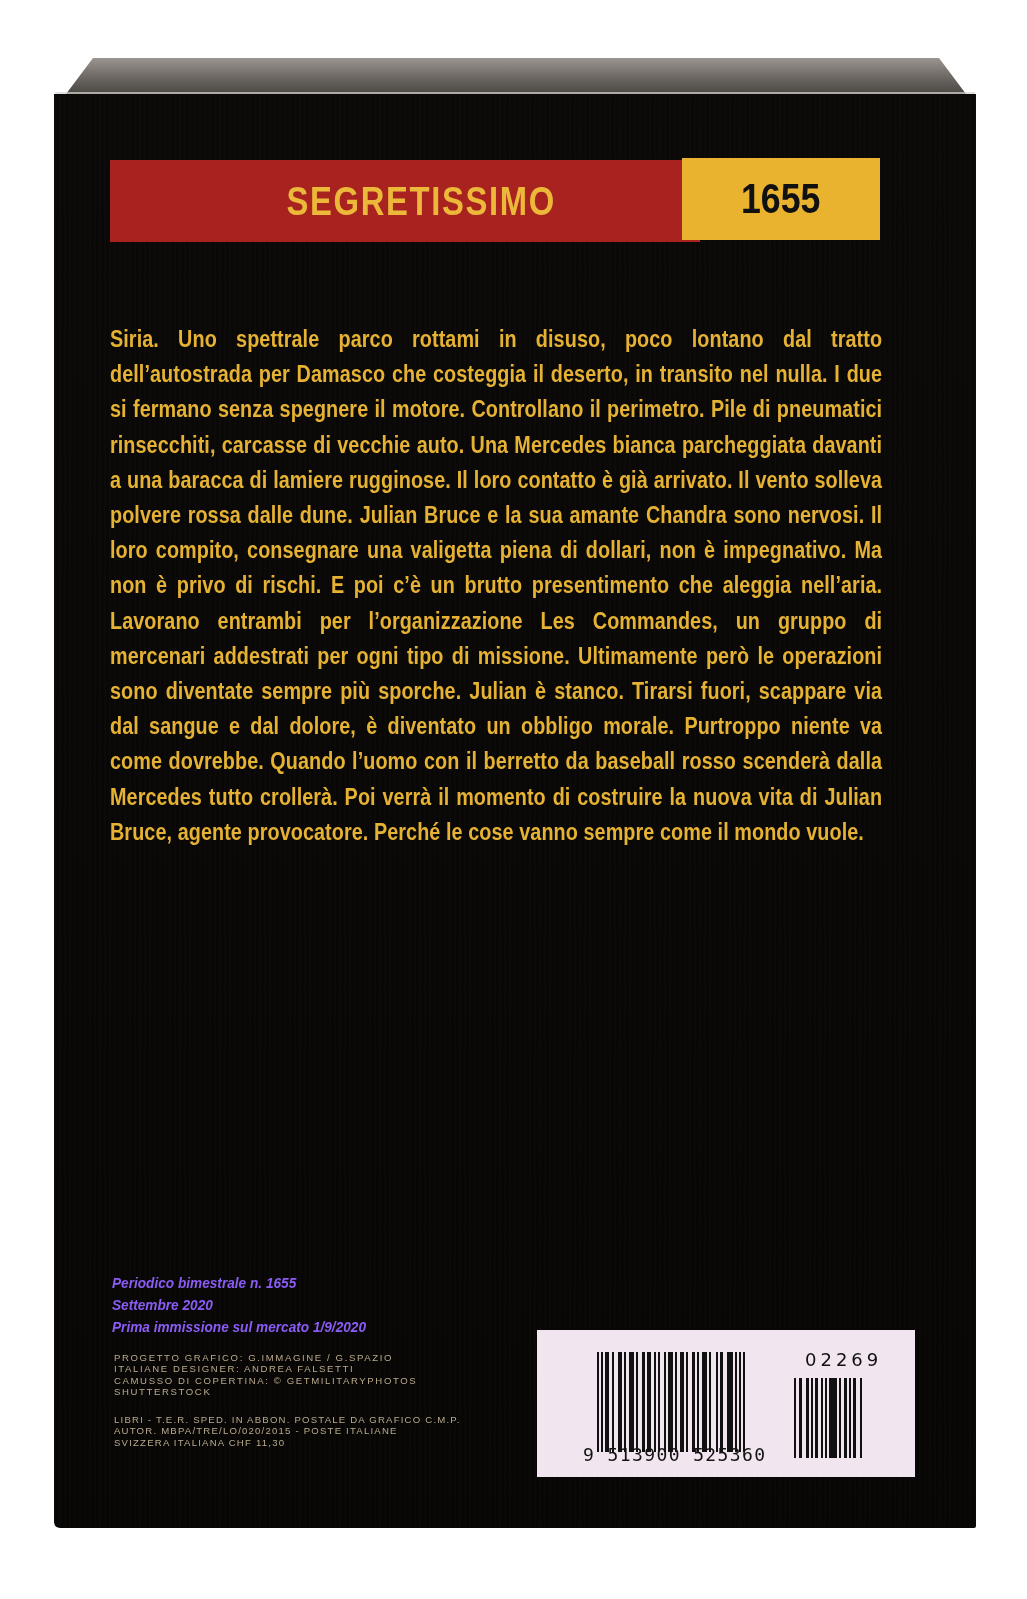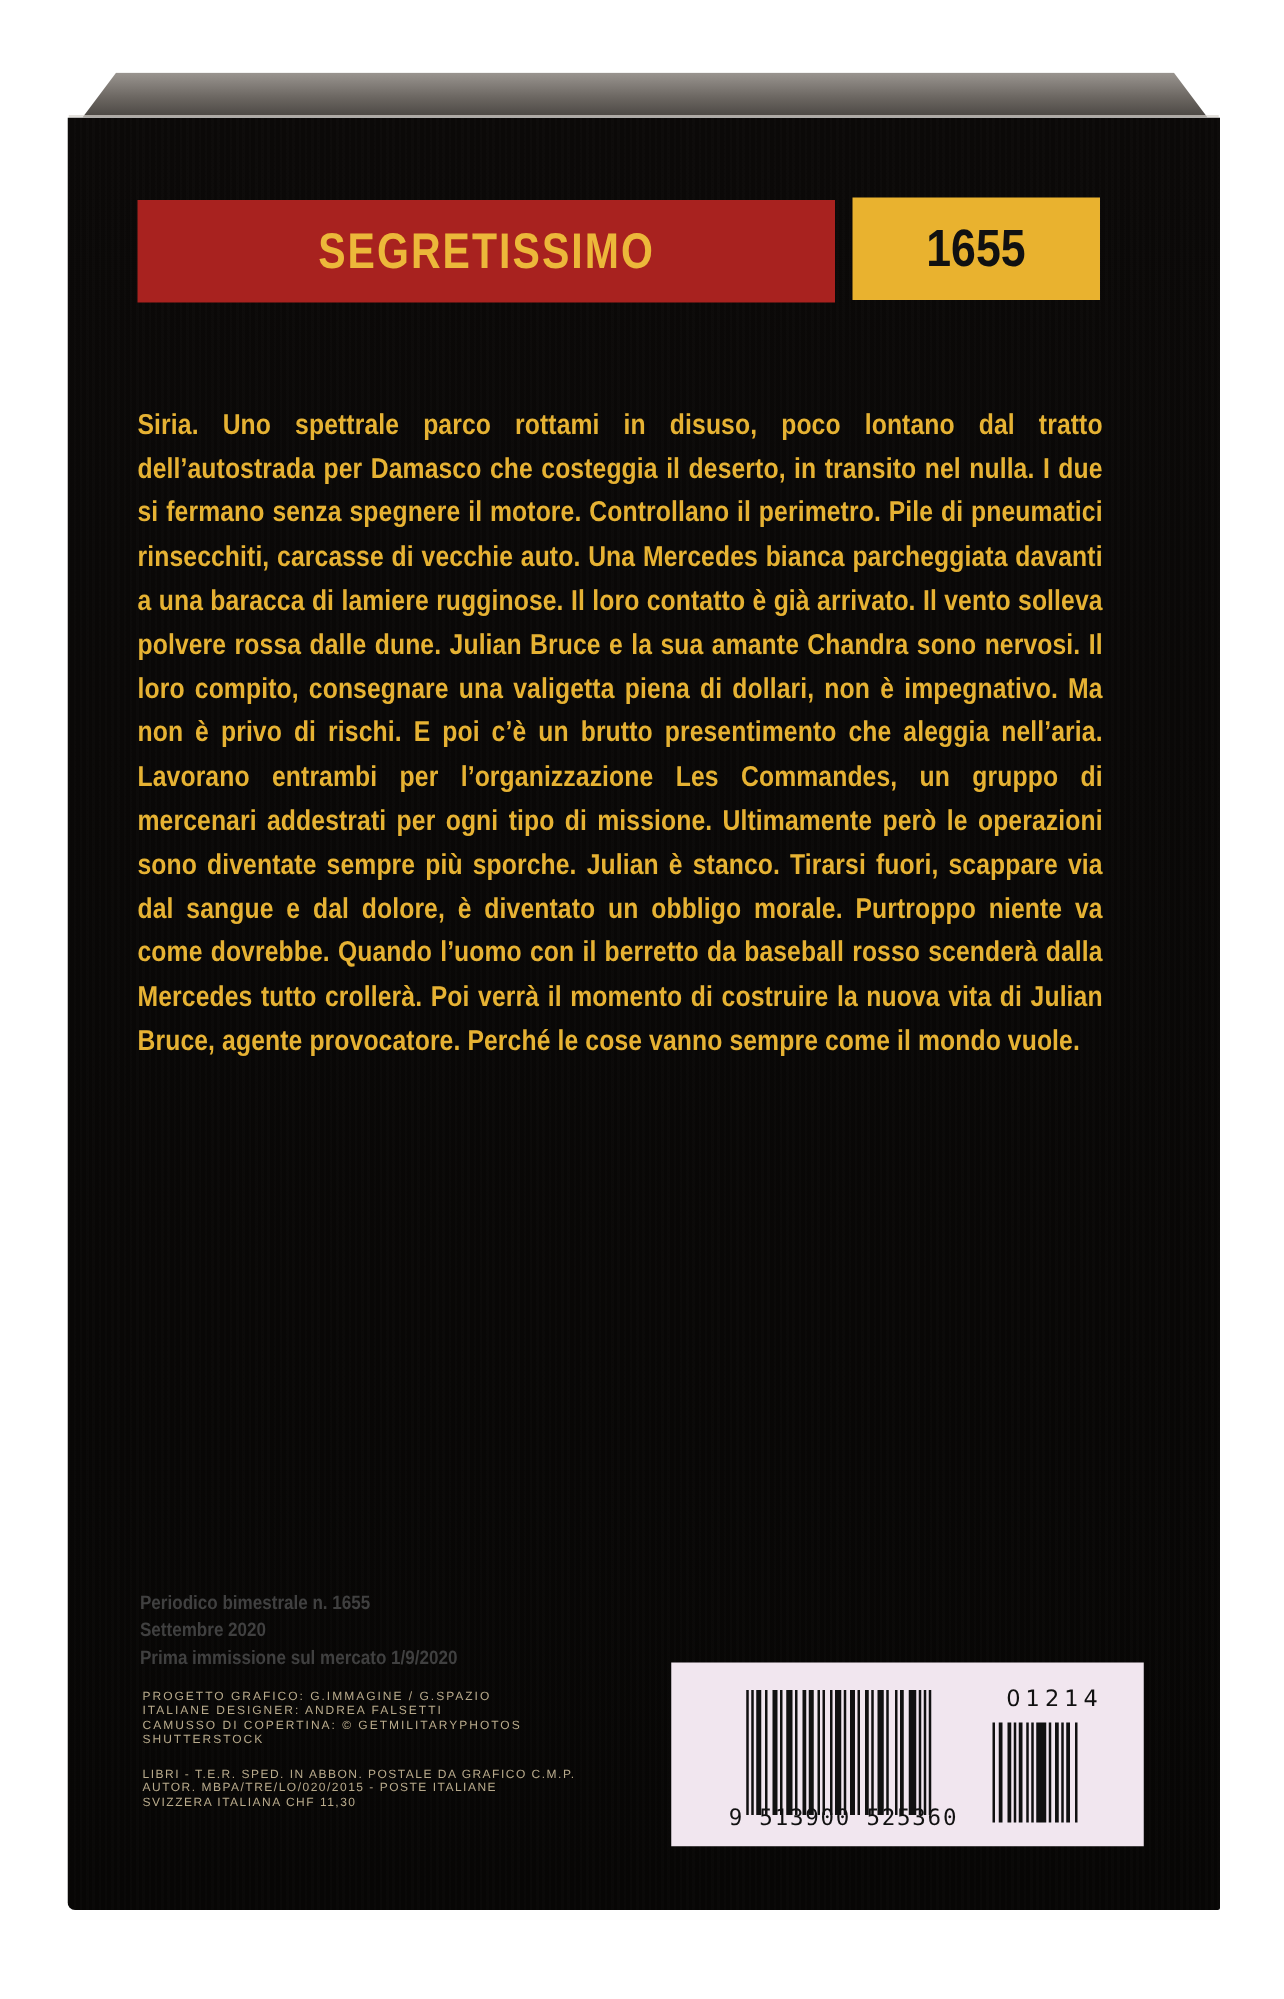--- a/index.html
+++ b/index.html
@@ -17,42 +17,42 @@
     }
     .cover {
       position:absolute; left:54px; top:94px; width:922px; height:1434px;
       background:
         repeating-linear-gradient(90deg, rgba(255,255,255,0.012) 0 2px, rgba(0,0,0,0) 2px 5px),
         linear-gradient(180deg,#0b0908 0%,#070605 100%);
       border-radius:0 0 2px 6px;
     }
     .brand-band {
       position:absolute; left:110px; top:160px; width:558px; height:82px;
-      background:#a8221f; display:flex; align-items:center; justify-content:center;
+      background:#a8221f; display:flex; align-items:center; justify-content:center;padding-left:32px;
     }
     .brand-title {
       color:#ecb83a; font-weight:bold; font-size:40px; letter-spacing:2px;
       transform:scaleX(0.82); transform-origin:center;
     }
     .issue-box {
       position:absolute; left:682px; top:158px; width:198px; height:82px;
       background:#e9b22f; display:flex; align-items:center; justify-content:center;
     }
     .issue-number {
       color:#111; font-weight:bold; font-size:42px; transform:scaleX(0.85);
     }
     .synopsis {
       position:absolute; left:110px; top:322px; width:772px;
       color:#e6b233; font-weight:bold; font-size:23px; line-height:35.2px;
       text-align:justify; letter-spacing:0.1px;
     }
     .synopsis p { margin:0; transform:scaleX(0.86); transform-origin:left top; width:116.3%; }
     .pub-info {
-      position:absolute; left:112px; top:1272px; color:#404040; font-weight:bold;
-      font-size:15.5px; line-height:22px;
+      position:absolute; left:112px; top:1272px; color:#8b5cf6; font-weight:bold;
+      font-size:15.5px; line-height:22px;font-style:italic;
     }
     .pub-info div { transform:scaleX(0.88); transform-origin:left; white-space:nowrap; }
     .credits {
       position:absolute; left:114px; top:1352px; color:#b9ab8c; font-size:9.6px;
       letter-spacing:1.6px; line-height:11.4px; white-space:nowrap;
     }
     .postal {
       position:absolute; left:114px; top:1414px; color:#b9ab8c; font-size:9.6px;
       letter-spacing:1.2px; line-height:11.4px; white-space:nowrap;
     }
@@ -164,21 +164,21 @@
     <div class="bar" style="width:3px"></div>
       <div class="gap" style="width:4px"></div>
     <div class="bar" style="width:6px"></div>
       <div class="gap" style="width:2px"></div>
     <div class="bar" style="width:2px"></div>
       <div class="gap" style="width:2px"></div>
     <div class="bar" style="width:2px"></div>
       <div class="gap" style="width:2px"></div>
     <div class="bar" style="width:2px"></div>
   </div>
-  <div class="addon-digits">01214</div>
+  <div class="addon-digits">02269</div>
   <div class="bars-addon">
     <div class="bar" style="width:2px"></div>
       <div class="gap" style="width:3px"></div>
     <div class="bar" style="width:3px"></div>
       <div class="gap" style="width:4px"></div>
     <div class="bar" style="width:3px"></div>
       <div class="gap" style="width:2px"></div>
     <div class="bar" style="width:2px"></div>
       <div class="gap" style="width:2px"></div>
     <div class="bar" style="width:3px"></div>

